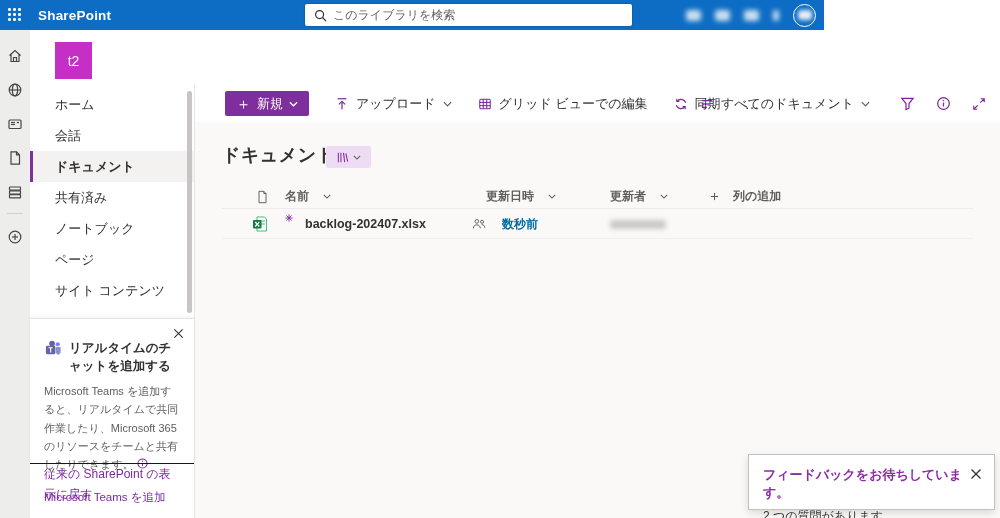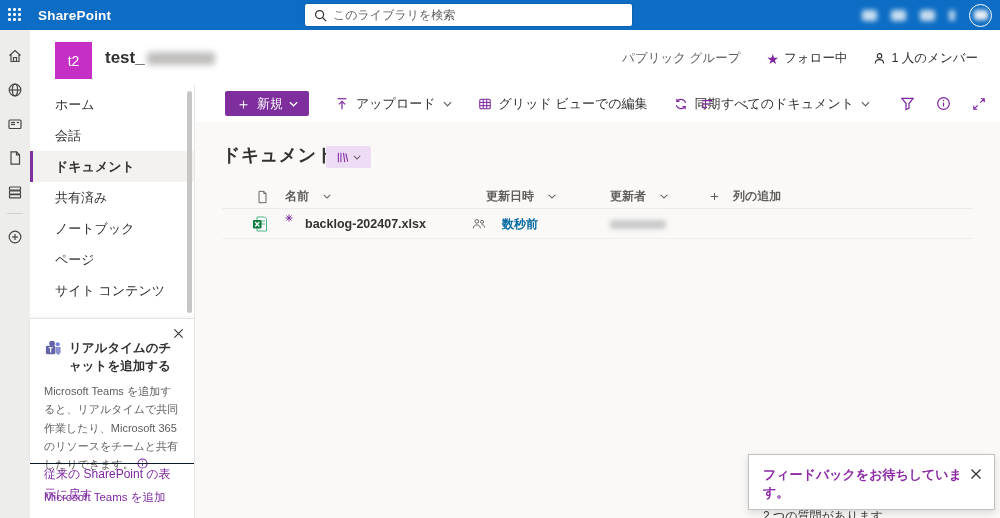--- a/index.html
+++ b/index.html
@@ -1,21 +1,21 @@
 <!DOCTYPE html>
 <html><head>
 <meta charset="utf-8">
 <style>
   * { margin:0; padding:0; box-sizing:border-box; }
   html,body { width:1000px; height:518px; overflow:hidden; }
   body { font-family:"Liberation Sans","DejaVu Sans",sans-serif; font-size:13px; color:#323130; background:#fff; }
   .screen { position:relative; width:1000px; height:518px; overflow:hidden; background:#fff; }
 
   
-  .suitebar { position:absolute; top:0; left:0; width:1000px; height:30px; background:#0d6dc4; display:flex; align-items:center; }
+  .suitebar { position:absolute; top:0; left:0; width:824px; height:30px; background:#0d6dc4; display:flex; align-items:center; }
   .waffle { width:30px; height:30px; display:flex; align-items:center; justify-content:center; cursor:pointer; }
   .waffle-grid { display:grid; grid-template-columns:repeat(3,4px); grid-template-rows:repeat(3,4px); gap:1px; }
   .waffle-grid i { width:2.5px; height:2.5px; background:#fff; border-radius:50%; }
   .suite-appname { color:#fff; font-weight:bold; font-size:13.5px; margin-left:8px; letter-spacing:.2px; }
   .searchbox { position:absolute; left:305px; top:4px; width:327px; height:22px; background:#fff; border-radius:2px; box-shadow:0 0 2px rgba(0,0,0,.35); display:flex; align-items:center; }
   .searchbox svg { margin:0 6px 0 9px; flex:none; }
   .searchbox input { border:none; outline:none; flex:1; font-size:12px; color:#323130; background:transparent; font-family:inherit; }
   .searchbox input::placeholder { color:#605e5c; opacity:1; }
   .suite-right { position:absolute; right:8px; top:0; height:30px; display:flex; align-items:center; gap:14px; }
   .blur-ico { width:15px; height:11px; background:#dfeaf5; border-radius:3px; filter:blur(2.5px); opacity:.9; }
@@ -176,38 +176,20 @@
           <line x1="8" y1="5" x2="8" y2="11"></line>
           <line x1="5" y1="8" x2="11" y2="8"></line>
         </svg>
     </div>
   </div>
 
   <div class="siteheader">
     <div class="sitelogo">
         <span>t2</span>
       </div>
-    <div class="sitetitle">
-      <span>test_</span>
-        <span class="title-blur"></span>
-    </div>
-    <div class="site-meta">
-      <span class="meta-privacy">パブリック グループ</span>
-      <span class="meta-follow">
-        <span class="star">★</span>
-        <span>フォロー中</span>
-      </span>
-      <span class="meta-members">
-        <svg width="13" height="13" viewBox="0 0 14 14" fill="none" stroke="#323130" stroke-width="1.2">
-            <circle cx="7" cy="4.2" r="2.4"></circle>
-            <path d="M2.5 12.5 C2.5 9.7 4.5 8.2 7 8.2 C9.5 8.2 11.5 9.7 11.5 12.5"></path>
-          </svg>
-        <span>1 人のメンバー</span>
-      </span>
-    </div>
   </div>
 
   <div class="sidenav">
     <div class="nav-list">
       <div class="nav-item">ホーム</div>
       <div class="nav-item">会話</div>
       <div class="nav-item selected">ドキュメント</div>
       <div class="nav-item">共有済み</div>
       <div class="nav-item">ノートブック</div>
       <div class="nav-item">ページ</div>

